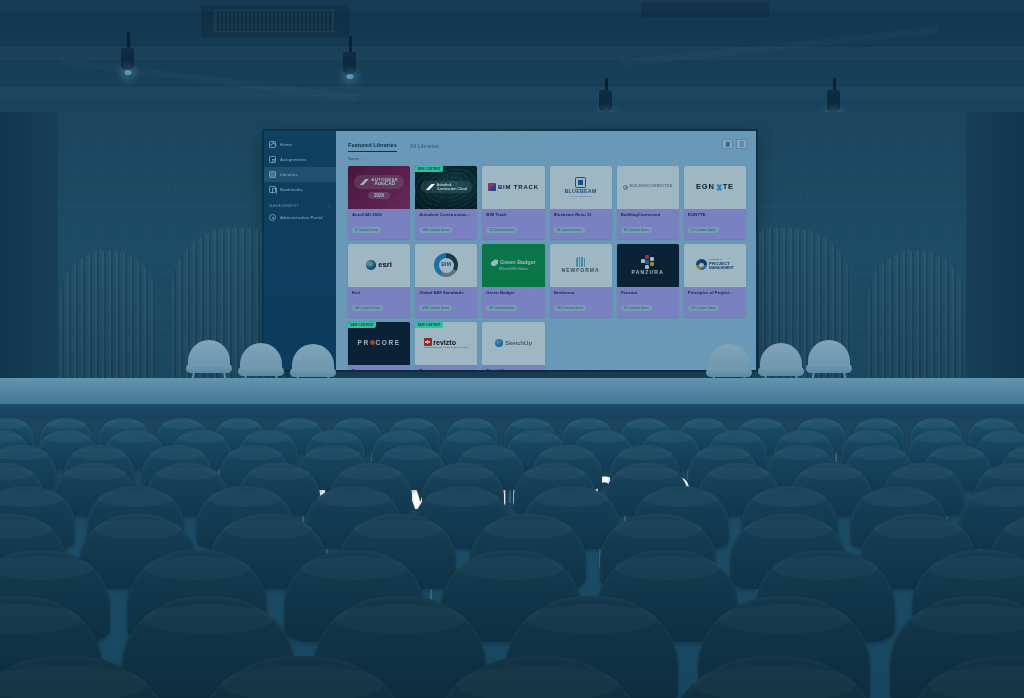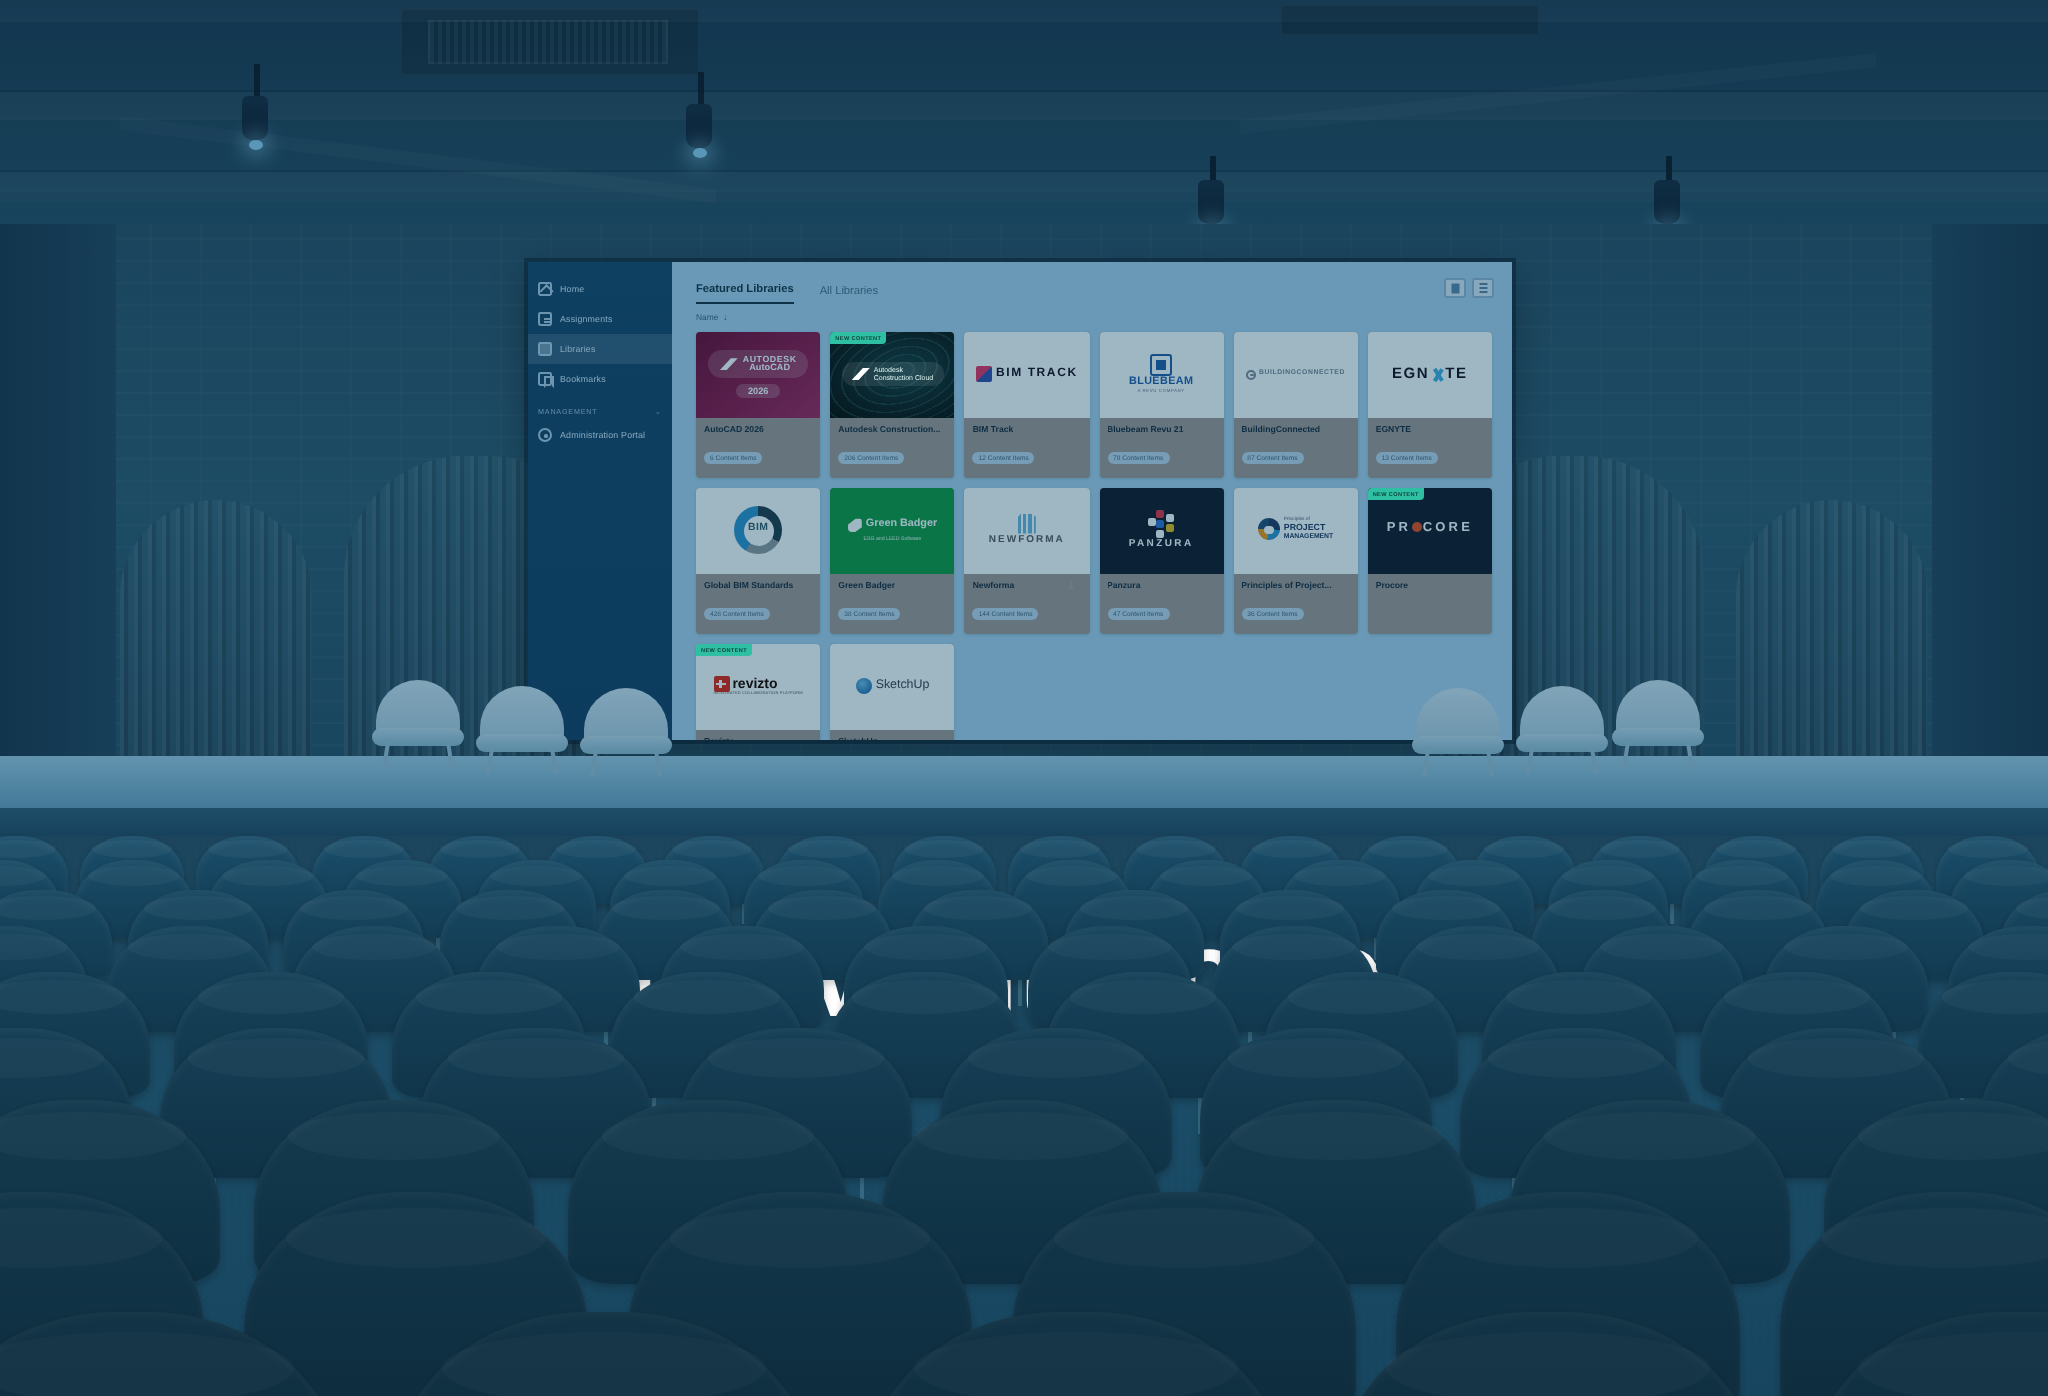--- a/index.html
+++ b/index.html
@@ -287,21 +287,21 @@
   }
   .sort-arrow { font-size: 4.2px; }
 
   
   .grid {
     display: grid;
     grid-template-columns: repeat(6, 1fr);
     gap: 5px;
   }
   .card {
-    background: #a3a3a3;
+    background: #c4b5fd;
     border-radius: 2px;
     overflow: hidden;
     box-shadow: 0 0.5px 1.5px rgba(20,70,95,0.16);
   }
   .card-art {
     height: 43px;
     display: flex; align-items: center; justify-content: center;
     position: relative;
     overflow: hidden;
   }
@@ -706,20 +706,32 @@
               <span class="eg-star"></span>
               <span>TE</span>
             </span>
           </div>
           <div class="card-meta">
             <div class="card-title">EGNYTE</div>
             <div class="card-count">13 Content Items</div>
           </div>
         </div>
 
+        <div class="card">
+          <div class="card-art art-white">
+            <span class="esri-row">
+              <span class="esri-globe"></span>
+              <span class="esri-txt lg">esri</span>
+            </span>
+          </div>
+          <div class="card-meta">
+            <div class="card-title">Esri</div>
+            <div class="card-count">48 Content Items</div>
+          </div>
+        </div>
 
         <div class="card">
           <div class="card-art art-white">
             <span class="gbim">
               <span class="lg">BIM</span>
             </span>
           </div>
           <div class="card-meta">
             <div class="card-title">Global BIM Standards</div>
             <div class="card-count">428 Content Items</div>

